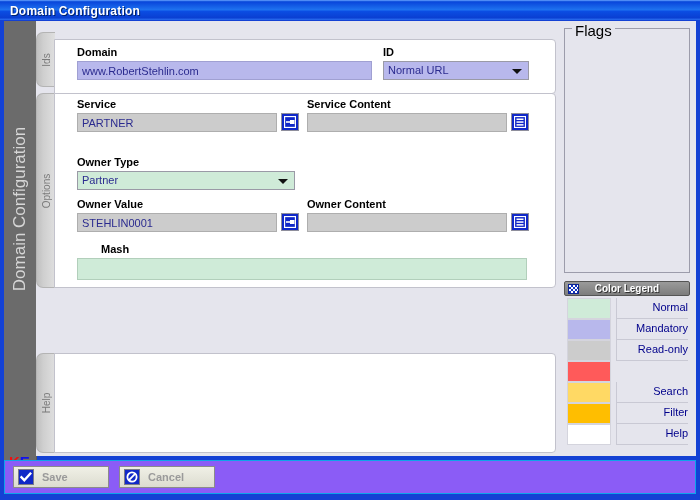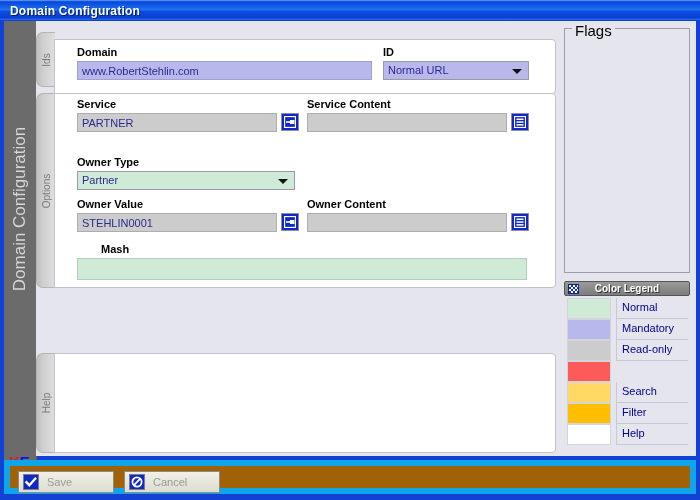--- a/index.html
+++ b/index.html
@@ -166,28 +166,30 @@
   }
   .legend-lbl{
     position:absolute;left:52px;top:0;width:72px;height:21px;
     background:#e5e5ed;
     border-bottom:1px solid #c9c9d4;
     border-left:1px solid #c9c9d4;
     box-sizing:border-box;
     color:#00008b;font-size:11px;
     padding:3px 0 0 5px;
     white-space:nowrap;
+    text-align:right;
   }
 
   
   .btnbar{
     position:absolute;left:4px;top:460px;width:692px;height:34px;
-    background:#a16207;
-    border:6px solid #0ea5e9;
-    box-sizing:border-box;
+    background:#8b5cf6;
+    border:1px solid #0ea5e9;
+    box-sizing:border-box;
+    font-weight:bold;
   }
   .btn{
     position:absolute;top:5px;height:22px;
     background:linear-gradient(to bottom,#f0f0e6,#dcdcd0);
     border:1px solid #8b8b8b;
     box-sizing:border-box;
   }
   .btn .bicon{
     position:absolute;left:4px;top:2px;width:16px;height:16px;
     background:#1028c8;border:1px solid #7a7a88;

